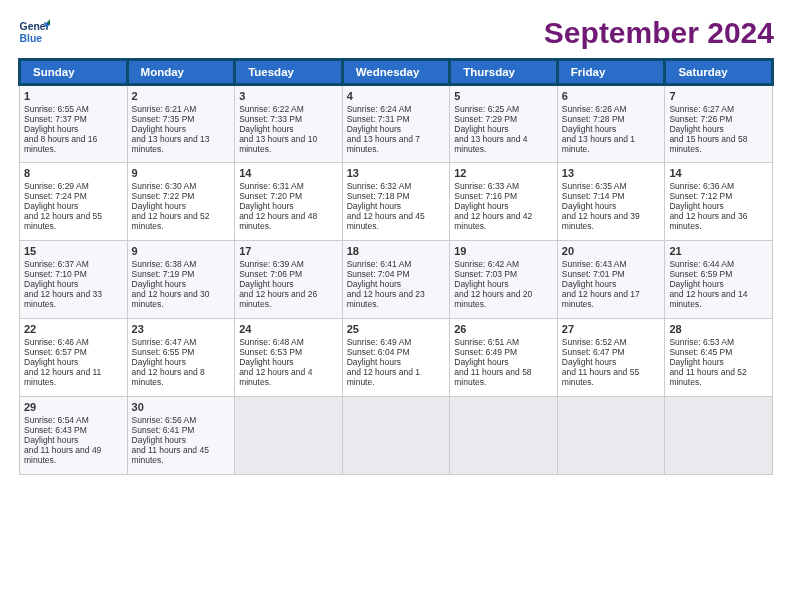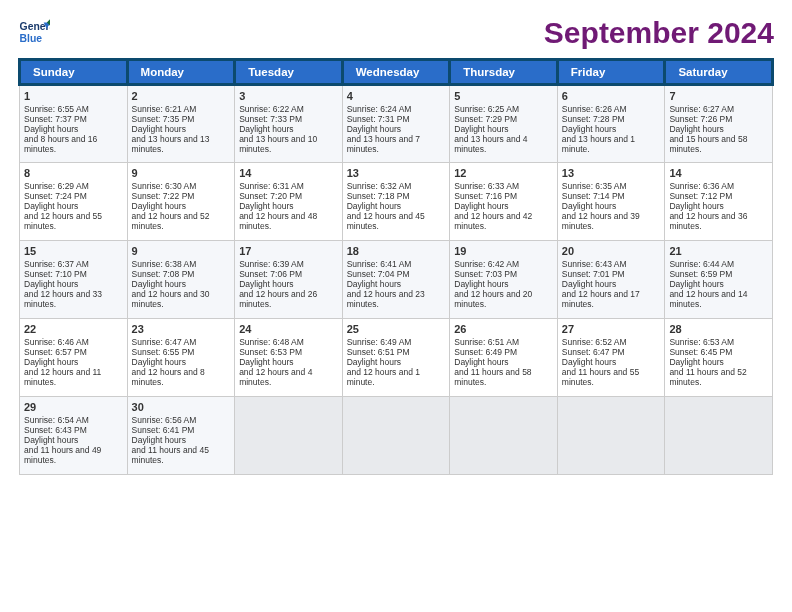--- a/index.html
+++ b/index.html
@@ -218,21 +218,21 @@
           <td>
         <span class="day-num">15</span>
         <span>Sunrise: 6:37 AM</span><br>
         <span>Sunset: 7:10 PM</span><br>
         <span>Daylight hours</span><br>
         <span>and 12 hours and 33 minutes.</span>
       </td>
           <td>
         <span class="day-num">9</span>
         <span>Sunrise: 6:38 AM</span><br>
-        <span>Sunset: 7:08 PM</span><br>
+        <span>Sunset: 7:19 PM</span><br>
         <span>Daylight hours</span><br>
         <span>and 12 hours and 30 minutes.</span>
       </td>
           <td>
         <span class="day-num">17</span>
         <span>Sunrise: 6:39 AM</span><br>
         <span>Sunset: 7:06 PM</span><br>
         <span>Daylight hours</span><br>
         <span>and 12 hours and 26 minutes.</span>
       </td>
@@ -283,21 +283,21 @@
           <td>
         <span class="day-num">24</span>
         <span>Sunrise: 6:48 AM</span><br>
         <span>Sunset: 6:53 PM</span><br>
         <span>Daylight hours</span><br>
         <span>and 12 hours and 4 minutes.</span>
       </td>
           <td>
         <span class="day-num">25</span>
         <span>Sunrise: 6:49 AM</span><br>
-        <span>Sunset: 6:51 PM</span><br>
+        <span>Sunset: 6:04 PM</span><br>
         <span>Daylight hours</span><br>
         <span>and 12 hours and 1 minute.</span>
       </td>
           <td>
         <span class="day-num">26</span>
         <span>Sunrise: 6:51 AM</span><br>
         <span>Sunset: 6:49 PM</span><br>
         <span>Daylight hours</span><br>
         <span>and 11 hours and 58 minutes.</span>
       </td>

